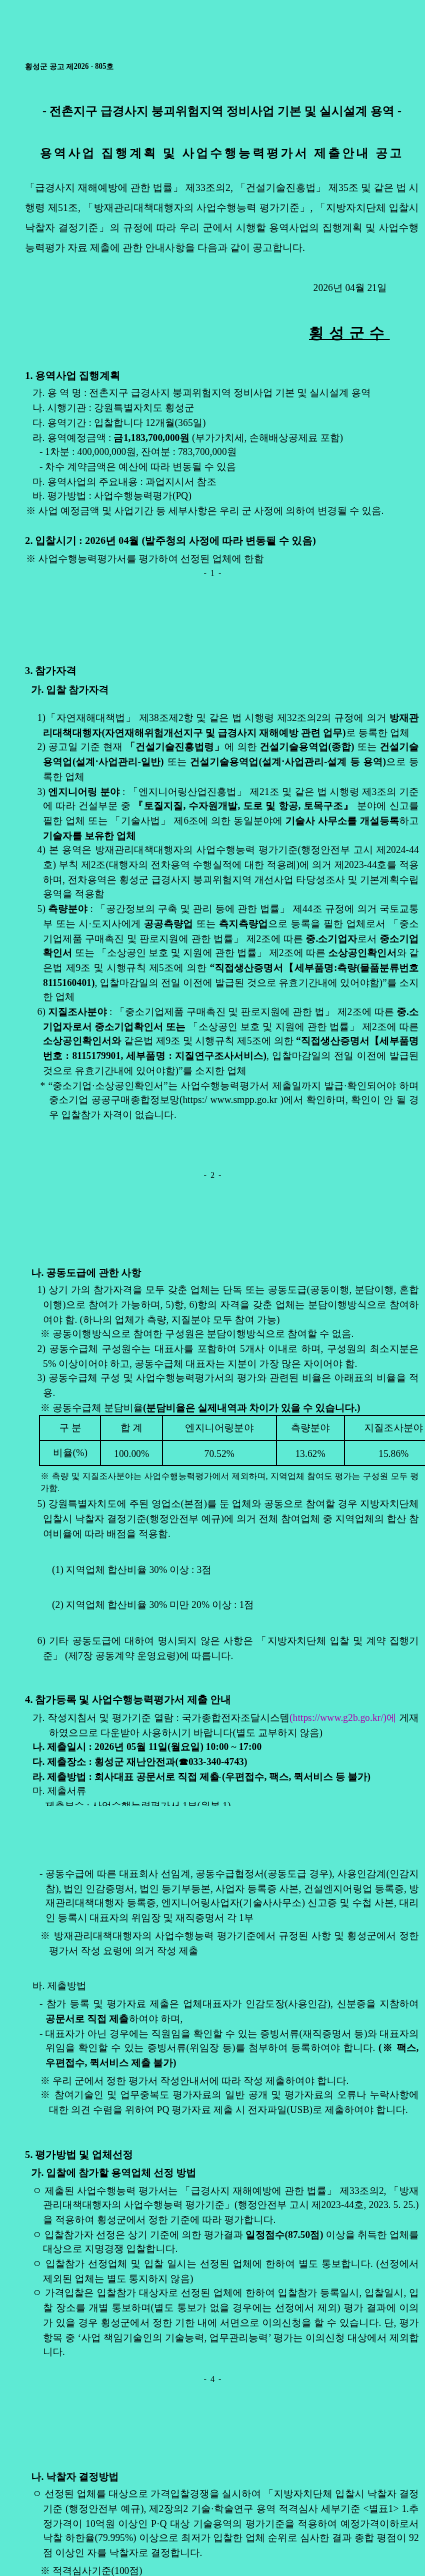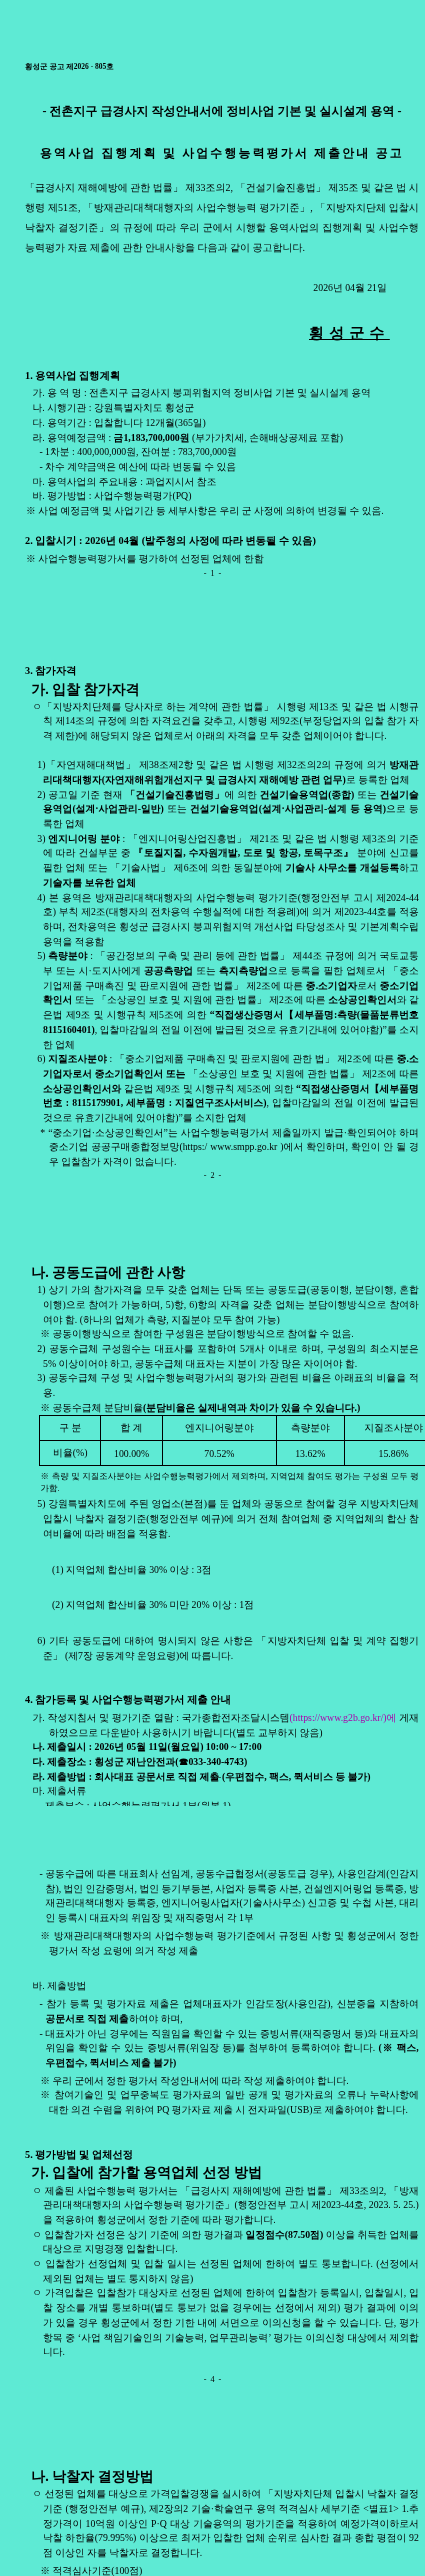--- a/index.html
+++ b/index.html
@@ -13,21 +13,21 @@
   .content{width:100%;}
   .blk{margin:0;font-size:9.8px;line-height:14.7px;text-align:justify;word-break:break-all;}
   
   .t-notice{font-size:7.5px;font-weight:bold;line-height:11.3px;text-align:left;}
   .t-title{font-size:12px;font-weight:bold;text-align:center;line-height:20.6px;word-break:keep-all;}
   .c-sp{letter-spacing:2.1px;}
   .t-intro{font-size:10px;line-height:20px;}
   .t-date{text-align:right;padding-right:32px;font-size:9.8px;line-height:13.4px;}
   .t-sign{text-align:right;padding-right:29px;font-size:15px;font-weight:bold;letter-spacing:5.2px;line-height:21.6px;text-decoration:underline;}
   .t-h1{font-size:10.3px;font-weight:bold;line-height:15.5px;text-align:left;word-break:keep-all;}
-  .t-h2{font-size:14px;font-weight:bold;padding-left:6.2px;line-height:15px;text-align:left;word-break:keep-all;}
+  .t-h2{font-size:10px;font-weight:bold;padding-left:6.2px;line-height:15px;text-align:left;word-break:keep-all;}
   .t-small{font-size:8.5px;line-height:12.4px;padding-left:15.5px;}
   
   .c-ga{padding-left:24px;text-indent:-16.5px;}
   .c-o{padding-left:18px;text-indent:-10.8px;}
   .c-n{padding-left:18px;text-indent:-5.7px;}
   .c-sub{padding-left:27px;}
   .c-dash{padding-left:20.6px;text-indent:-6.2px;}
   .c-note0{padding-left:15.5px;text-indent:-14.4px;}
   .c-note{padding-left:24px;text-indent:-8.8px;}
   
@@ -48,21 +48,21 @@
     font-size:8.2px;letter-spacing:1px;
   }
 </style>
 </head>
 <body>
 
 <div class="doc">
   <section class="page">
     <div class="content">
         <div class="blk t-notice"><span>횡성군 공고 제2026 - 805호</span></div>
-        <div class="blk t-title g-xl"><span>- 전촌지구 급경사지 작성안내서에 정비사업 기본 및 실시설계 용역 -</span></div>
+        <div class="blk t-title g-xl"><span>- 전촌지구 급경사지 붕괴위험지역 정비사업 기본 및 실시설계 용역 -</span></div>
         <div class="blk t-title c-sp g-s"><span>용역사업 집행계획 및 사업수행능력평가서 제출안내 공고</span></div>
         <div class="blk t-intro g-m"><span>「급경사지 재해예방에 관한 법률」 제33조의2, 「건설기술진흥법」 제35조 및 같은 법 시행령 제51조, 「방재관리대책대행자의 사업수행능력 평가기준」, 「지방자치단체 입찰시 낙찰자 결정기준」의 규정에 따라 우리 군에서 시행할 용역사업의 집행계획 및 사업수행능력평가 자료 제출에 관한 안내사항을 다음과 같이 공고합니다.</span></div>
         <div class="blk t-date g-l"><span>2026년 04월 21일</span></div>
         <div class="blk t-sign g-xl"><span>횡성군수</span></div>
         <div class="blk t-h1 g-l"><span>1. 용역사업 집행계획</span></div>
         <div class="blk t-p c-ga g-xs"><span>가. 용 역 명 : 전촌지구 급경사지 붕괴위험지역 정비사업 기본 및 실시설계 용역</span></div>
         <div class="blk t-p c-ga"><span>나. 시행기관 : 강원특별자치도 횡성군</span></div>
         <div class="blk t-p c-ga"><span>다. 용역기간 : 입찰합니다 12개월(365일)</span></div>
         <div class="blk t-p c-ga"><span>라. 용역예정금액 : </span><span class="bold">금1,183,700,000원</span><span> (부가가치세, 손해배상공제료 포함)</span></div>
         <div class="blk t-p c-dash"><span>- 1차분 : 400,000,000원, 잔여분 : 783,700,000원</span></div>
@@ -72,21 +72,20 @@
         <div class="blk t-p c-note0"><span>※ 사업 예정금액 및 사업기간 등 세부사항은 우리 군 사정에 의하여 변경될 수 있음.</span></div>
         <div class="blk t-h1 g-m"><span>2. 입찰시기 : 2026년 04월 (발주청의 사정에 따라 변동될 수 있음)</span></div>
         <div class="blk t-p c-note0 g-xs"><span>※ 사업수행능력평가서를 평가하여 선정된 업체에 한함</span></div>
       </div>
     <div class="pagenum">- 1 -</div>
   </section>
   <section class="page">
     <div class="content">
         <div class="blk t-h1"><span>3. 참가자격</span></div>
         <div class="blk t-h2 g-xs"><span>가. 입찰 참가자격</span></div>
-        <div class="blk t-p c-o g-xs"><span>ㅇ「지방자치단체를 당사자로 하는 계약에 관한 법률」 시행령 제13조 및 같은 법 시행규칙 제14조의 규정에 의한 자격요건을 갖추고, 시행령 제92조(부정당업자의 입찰 참가 자격 제한)에 해당되지 않은 업체로서 아래의 자격을 모두 갖춘 업체이어야 합니다.</span></div>
         <div class="blk t-p c-n g-m"><span>1)「자연재해대책법」 제38조제2항 및 같은 법 시행령 제32조의2의 규정에 의거 </span><span class="bold">방재관리대책대행자(자연재해위험개선지구 및 급경사지 재해예방 관련 업무)</span><span>로 등록한 업체</span></div>
         <div class="blk t-p c-n"><span>2) 공고일 기준 현재 </span><span class="bold">「건설기술진흥법령」</span><span>에 의한 </span><span class="bold">건설기술용역업(종합)</span><span> 또는 </span><span class="bold">건설기술용역업(설계·사업관리-일반)</span><span> 또는 </span><span class="bold">건설기술용역업(설계·사업관리-설계 등 용역)</span><span>으로 등록한 업체</span></div>
         <div class="blk t-p c-n"><span>3) </span><span class="bold">엔지니어링 분야</span><span> : 「엔지니어링산업진흥법」 제21조 및 같은 법 시행령 제3조의 기준에 따라 건설부문 중 </span><span class="bold">『토질지질, 수자원개발, 도로 및 항공, 토목구조』</span><span> 분야에 신고를 필한 업체 또는 「기술사법」 제6조에 의한 동일분야에 </span><span class="bold">기술사 사무소를 개설등록</span><span>하고 </span><span class="bold">기술자를 보유한 업체</span></div>
         <div class="blk t-p c-n"><span>4) 본 용역은 방재관리대책대행자의 사업수행능력 평가기준(행정안전부 고시 제2024-44호) 부칙 제2조(대행자의 전차용역 수행실적에 대한 적용례)에 의거 제2023-44호를 적용하며, 전차용역은 횡성군 급경사지 붕괴위험지역 개선사업 타당성조사 및 기본계획수립용역을 적용함</span></div>
         <div class="blk t-p c-n"><span>5) </span><span class="bold">측량분야</span><span> : 「공간정보의 구축 및 관리 등에 관한 법률」 제44조 규정에 의거 국토교통부 또는 시·도지사에게 </span><span class="bold">공공측량업</span><span> 또는 </span><span class="bold">측지측량업</span><span>으로 등록을 필한 업체로서 「중소기업제품 구매촉진 및 판로지원에 관한 법률」 제2조에 따른 </span><span class="bold">중.소기업자</span><span>로서 </span><span class="bold">중소기업확인서</span><span> 또는 「소상공인 보호 및 지원에 관한 법률」 제2조에 따른 </span><span class="bold">소상공인확인서</span><span>와 같은법 제9조 및 시행규칙 제5조에 의한 </span><span class="bold">“직접생산증명서【세부품명:측량(물품분류번호 8115160401)</span><span>, 입찰마감일의 전일 이전에 발급된 것으로 유효기간내에 있어야함)”를 소지한 업체</span></div>
         <div class="blk t-p c-n"><span>6) </span><span class="bold">지질조사분야</span><span> : 「중소기업제품 구매촉진 및 판로지원에 관한 법」 제2조에 따른 </span><span class="bold">중.소기업자로서 중소기업확인서 또는</span><span> 「소상공인 보호 및 지원에 관한 법률」 제2조에 따른 </span><span class="bold">소상공인확인서와</span><span> 같은법 제9조 및 시행규칙 제5조에 의한 </span><span class="bold">“직접생산증명서【세부품명번호 : 8115179901, 세부품명 : 지질연구조사서비스)</span><span>, 입찰마감일의 전일 이전에 발급된 것으로 유효기간내에 있어야함)”를 소지한 업체</span></div>
         <div class="blk t-p c-note"><span>* “중소기업·소상공인확인서”는 사업수행능력평가서 제출일까지 발급·확인되어야 하며 중소기업 공공구매종합정보망(https:/ www.smpp.go.kr )에서 확인하며, 확인이 안 될 경우 입찰참가 자격이 없습니다.</span></div>
       </div>
     <div class="pagenum">- 2 -</div>
   </section>

